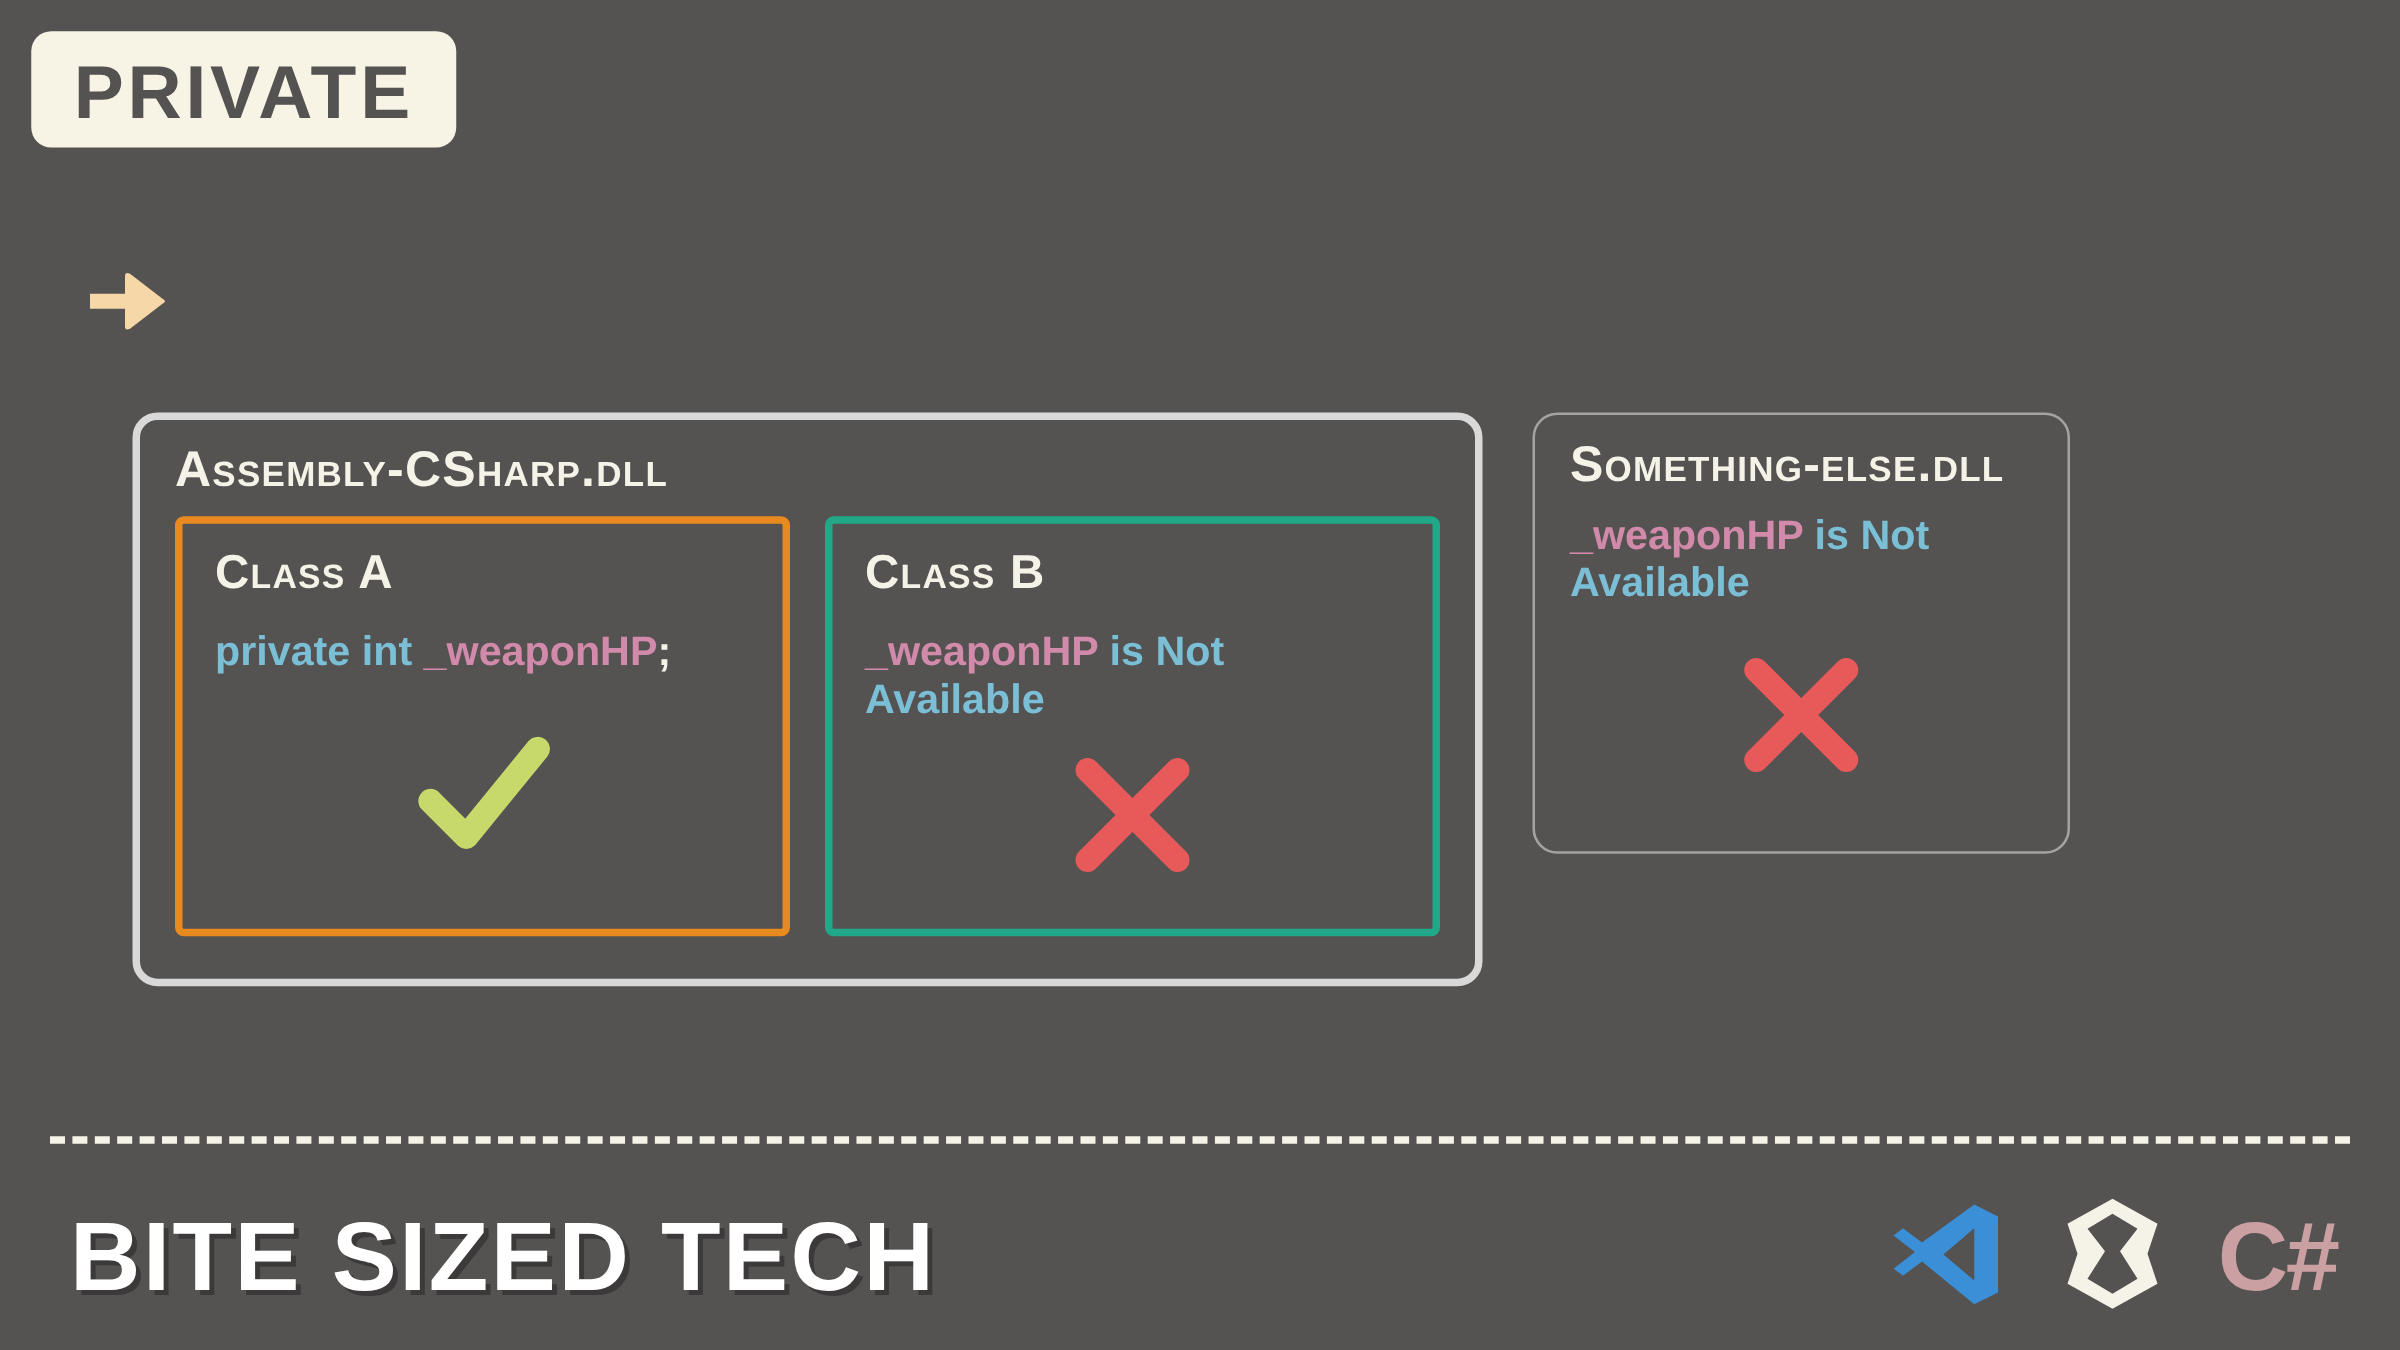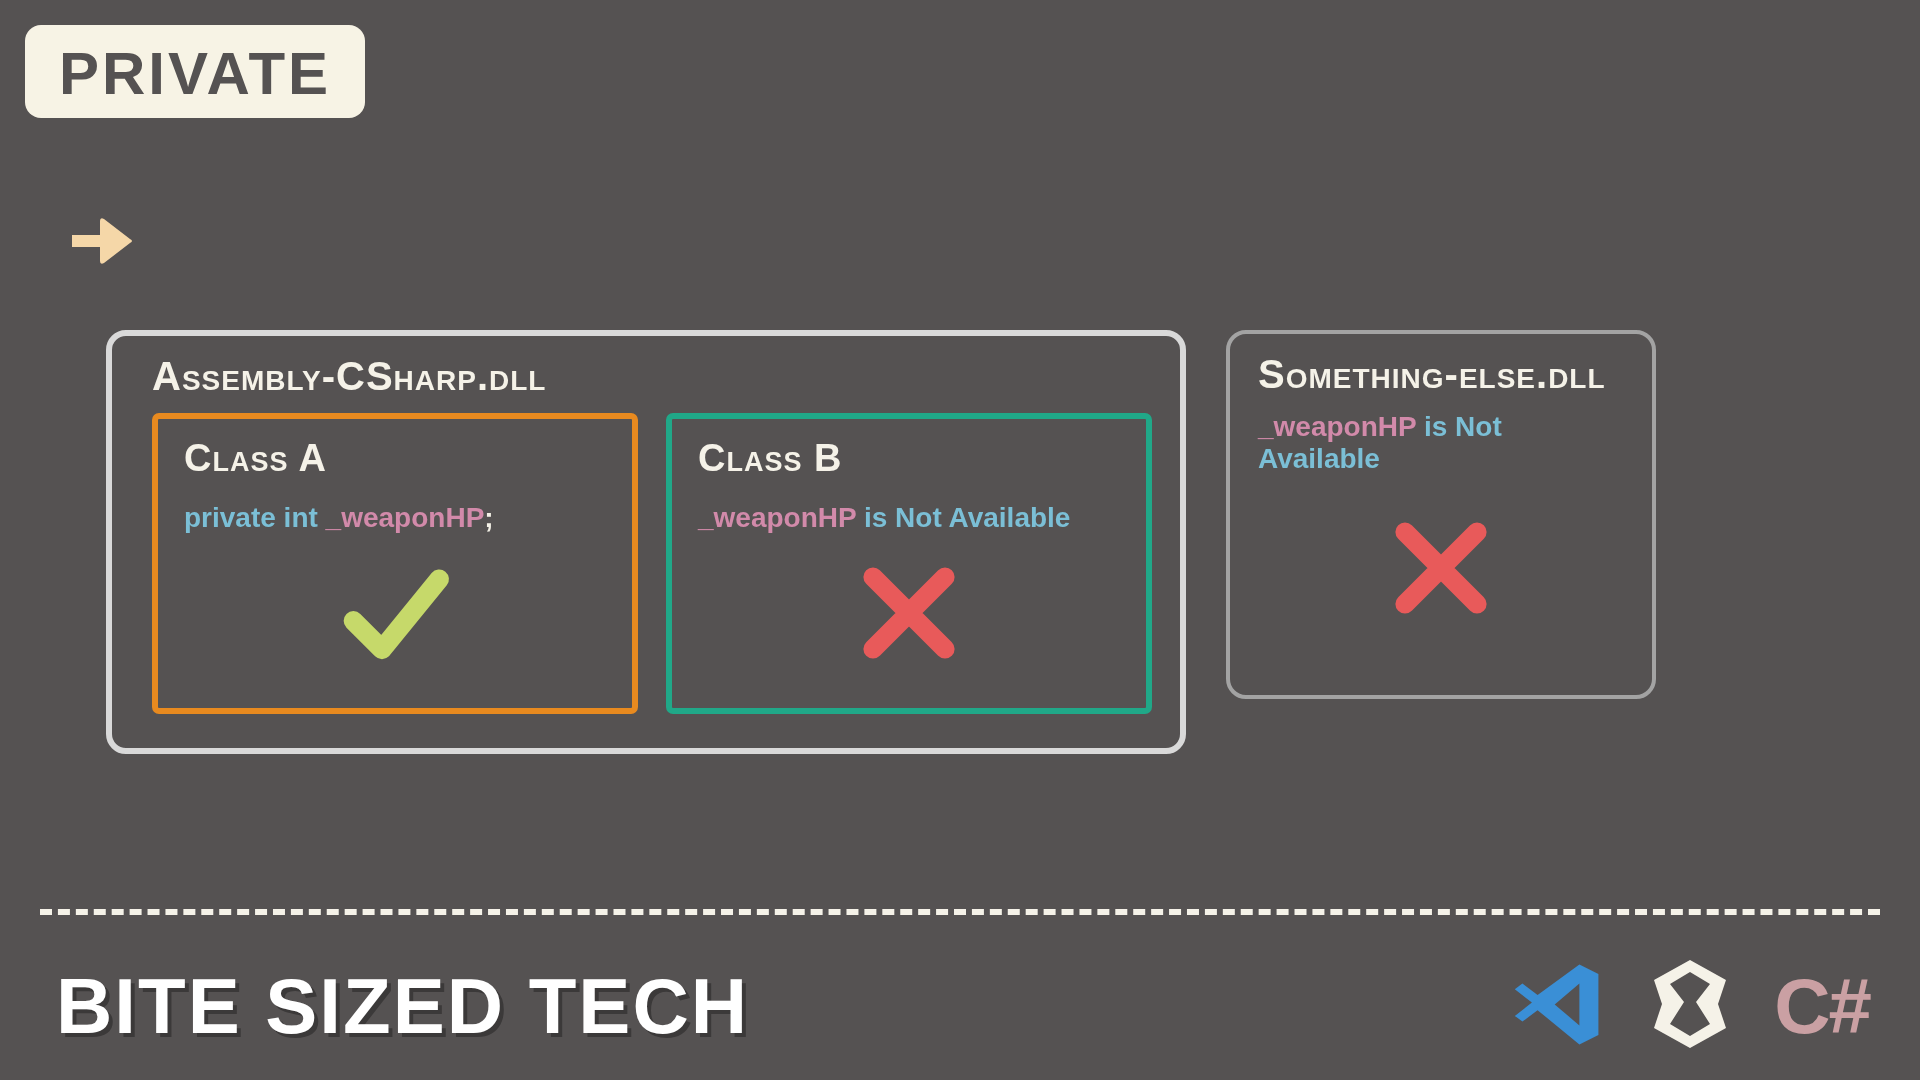--- a/index.html
+++ b/index.html
@@ -46,27 +46,27 @@
     top: 330px;
     left: 106px;
     right: 60px;
     display: flex;
     gap: 40px;
     align-items: flex-start;
   }
   .assembly-main {
     border: 6px solid #d9d9d9;
     border-radius: 20px;
-    padding: 18px 28px 34px 40px;
+    padding: 18px 28px 34px 28px;
     width: 1080px;
   }
   .assembly-other {
-    border: 4px solid #a3a3a3;
+    border: 2px solid #a3a3a3;
     border-radius: 20px;
-    padding: 18px 28px 44px 28px;
+    padding: 18px 28px 32px 28px;
     width: 430px;
   }
   .assembly-title {
     font-size: 40px;
     font-weight: 800;
     letter-spacing: 1px;
     font-variant: small-caps;
     font-stretch: condensed;
     margin-bottom: 14px;
   }
@@ -84,21 +84,21 @@
   .class-a { border-color: #e88a1f; }
   .class-b { border-color: #20a888; }
   .class-title {
     font-size: 38px;
     font-weight: 800;
     letter-spacing: 1px;
     font-variant: small-caps;
     font-stretch: condensed;
     margin-bottom: 22px;
   }
-  .code-line { font-size: 28px; font-weight: 700; }
+  .code-line { font-size: 33px; font-weight: 700; }
   .kw { color: #7bbfd6; }
   .var { color: #d28aaa; }
   .punct { color: #f5f2e8; }
   .icon-area {
     flex: 1;
     display: flex;
     align-items: center;
     justify-content: center;
     margin-top: 14px;
   }

